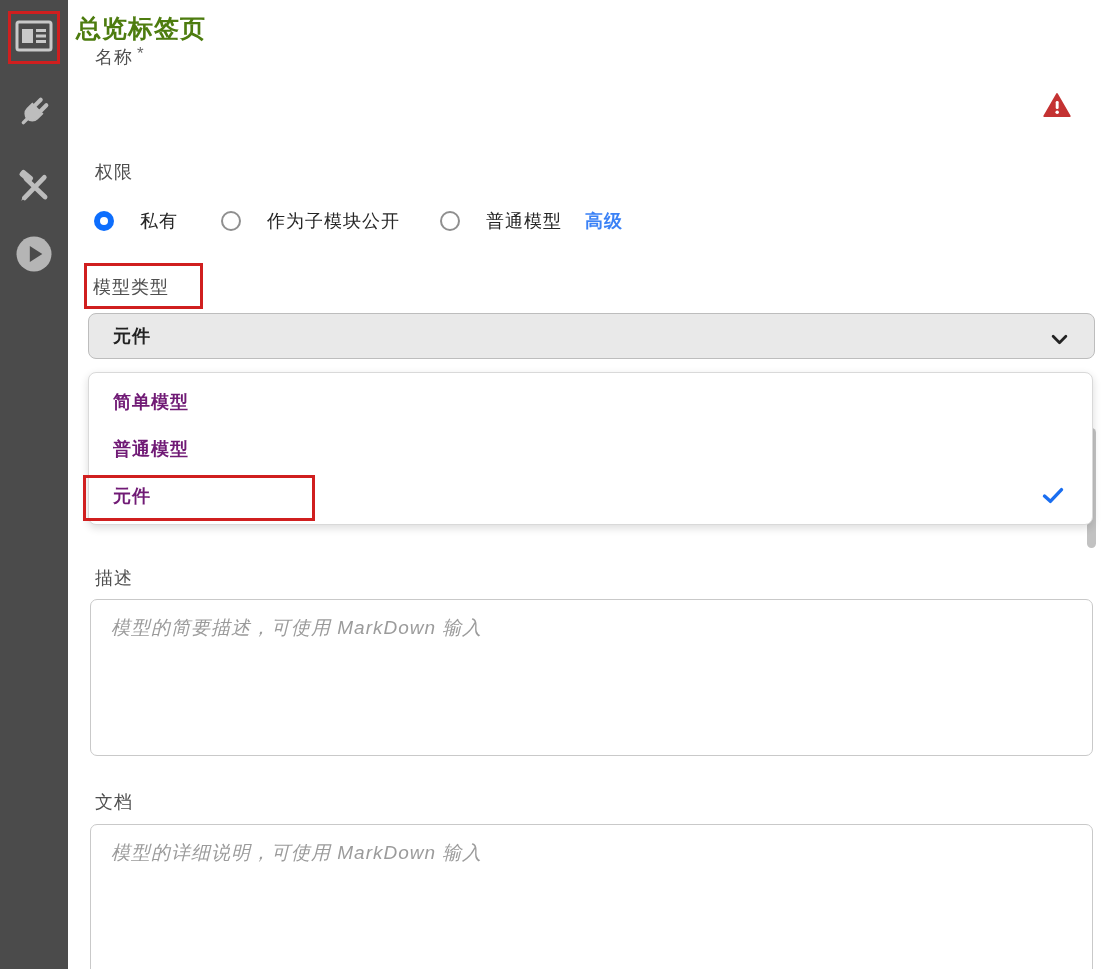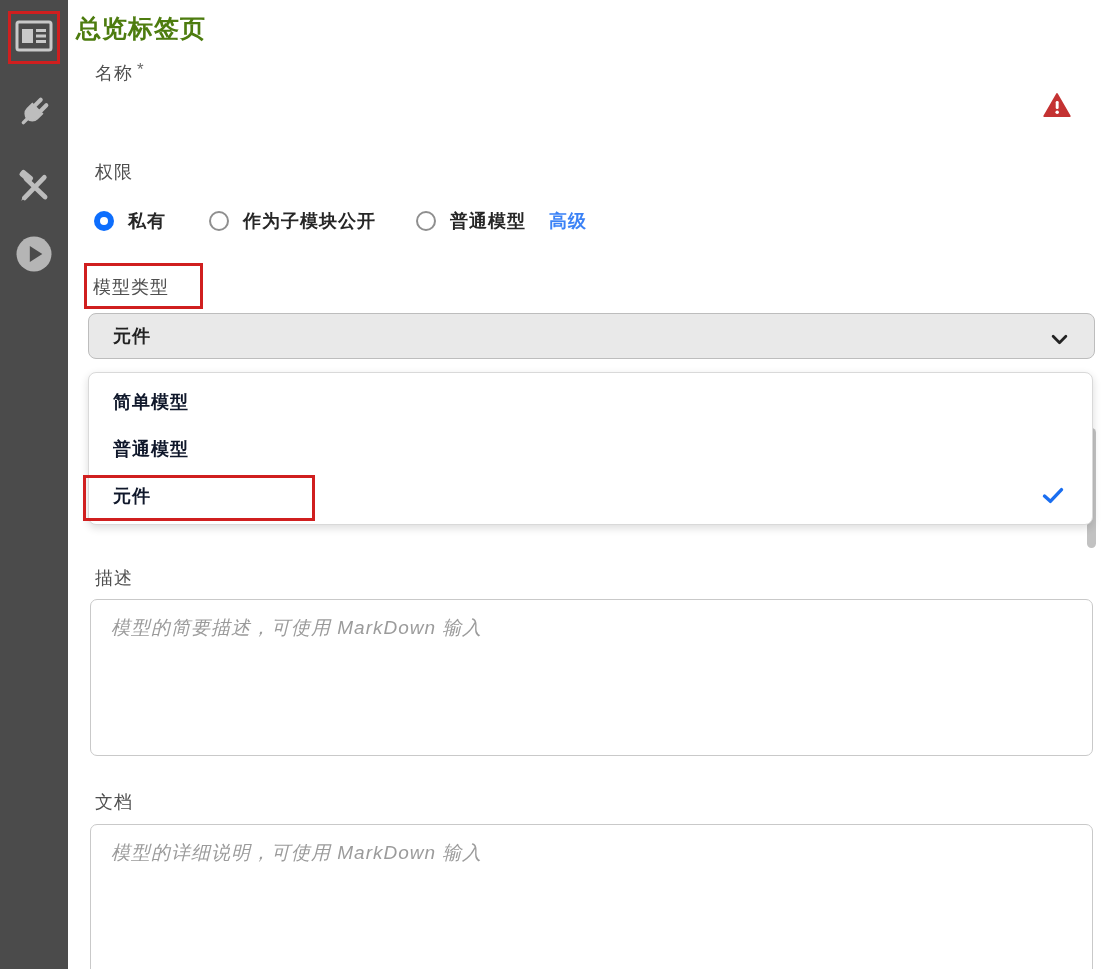--- a/index.html
+++ b/index.html
@@ -29,37 +29,37 @@
     font-family:"Liberation Sans","DejaVu Sans",sans-serif; }
   .name-input::placeholder { color:#9b9b9b; opacity:1; }
   .warn-icon { position:absolute; left:975px; top:92px; width:28px; height:26px; }
 
   
   .radio-row { position:absolute; left:26px; top:208px; height:26px; display:flex; align-items:center; }
   .radio-item { display:flex; align-items:center; cursor:pointer; }
   .radio-circle { width:20px; height:20px; border-radius:50%; border:2px solid #8f8f8f; background:#fff; display:inline-block; position:relative; }
   .radio-circle.checked { border:none; background:#0d6efd; }
   .radio-circle.checked::after { content:""; position:absolute; left:6px; top:6px; width:8px; height:8px; border-radius:50%; background:#fff; }
-  .radio-label { margin-left:14px; font-size:18px; color:#262626; font-weight:700; letter-spacing:1px; }
+  .radio-label { margin-left:26px; font-size:18px; color:#262626; font-weight:400; letter-spacing:1px; }
   .adv-link { margin-left:23px; color:#3b82f6; font-size:18px; font-weight:600; cursor:pointer; letter-spacing:1px; }
 
   
   .select-box { position:absolute; left:20px; top:313px; width:1007px; height:46px; background:#e9e9e9;
     border:1px solid #bdbdbd; border-radius:8px; display:flex; align-items:center; cursor:pointer; z-index:2; }
   .select-value { margin-left:24px; font-size:18px; font-weight:600; color:#222; letter-spacing:1px; }
   .select-chevron { position:absolute; right:26px; top:17px; }
 
   
   .scroll-thumb { position:absolute; left:1019px; top:428px; width:9px; height:120px; background:#c2c2c2; border-radius:5px; z-index:3; }
 
   
   .dropdown { position:absolute; left:20px; top:372px; width:1005px; height:153px; background:#fff;
     border:1px solid #d9d9d9; border-radius:8px; box-shadow:0 3px 8px rgba(0,0,0,0.14); z-index:4; padding-top:5px; }
   .dd-option { height:47px; display:flex; align-items:center; padding-left:24px; font-size:18px; font-weight:600;
-    color:#0f172a; cursor:pointer; letter-spacing:1px; position:relative; }
+    color:#701a75; cursor:pointer; letter-spacing:1px; position:relative; }
   .dd-check { position:absolute; right:28px; top:15px; }
 
   
   .ta { position:absolute; left:22px; width:1003px; border:1px solid #c9c9c9; border-radius:7px; background:#fff;
     resize:none; padding:15px 20px; font-style:italic; font-size:19px; color:#4c1d95; outline:none; letter-spacing:1px;
     font-family:"Liberation Sans","DejaVu Sans",sans-serif; }
   .ta::placeholder { color:#9b9b9b; opacity:1; }
   .ta-desc { top:599px; height:157px; }
   .ta-doc  { top:824px; height:175px; }
 </style>
@@ -115,21 +115,21 @@
       </span>
     </div>
   </div>
 
   <div class="annot-box" style="left:8px; top:11px; width:52px; height:53px;"></div>
 
   <div class="main">
 
     <div class="annot-text" style="left:8px; top:12px;">总览标签页</div>
 
-    <div class="field-label" style="left:27px; top:60px;text-align:center;">
+    <div class="field-label" style="left:27px; top:44px;text-align:center;">
       <span>名称</span><span class="req">*</span>
     </div>
     <span class="warn-icon">
       <svg width="28" height="26" viewBox="0 0 24 22">
         <path d="M12 1.5 L23 20.5 H1 Z" fill="#c43232" stroke="#c43232" stroke-width="1.5" stroke-linejoin="round"></path>
         <rect x="10.9" y="7.5" width="2.5" height="7" rx="1.2" fill="#fff"></rect>
         <circle cx="12.15" cy="17.3" r="1.5" fill="#fff"></circle>
       </svg>
     </span>
 

